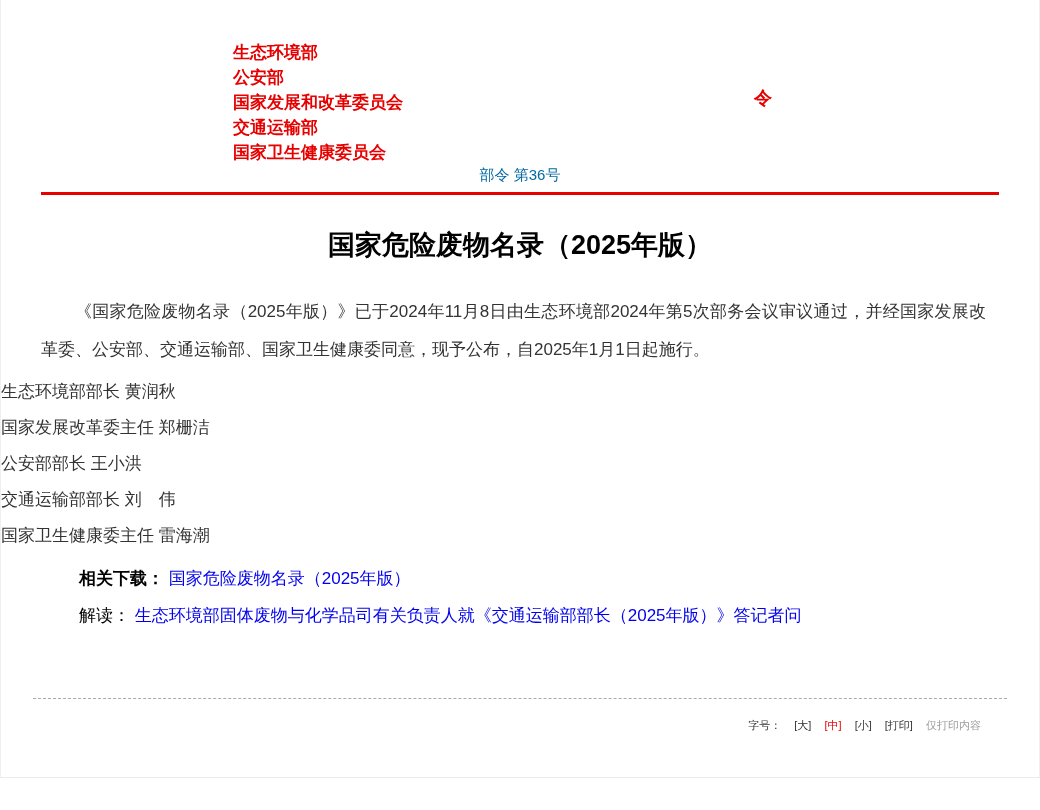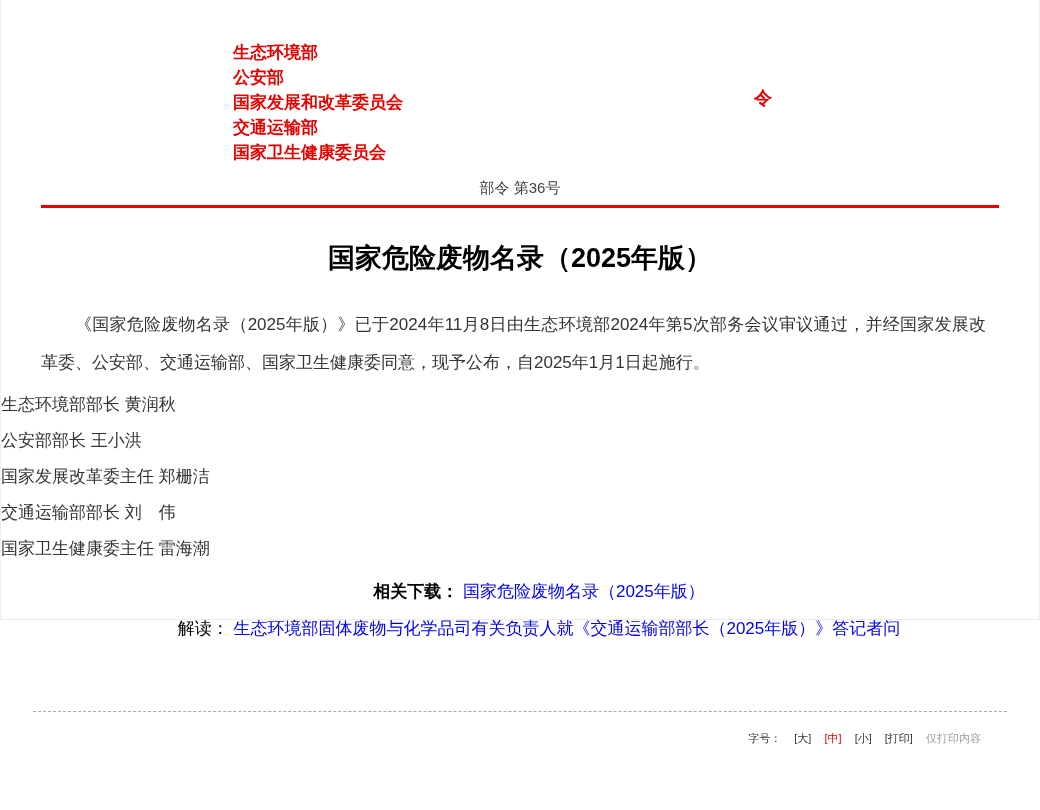--- a/index.html
+++ b/index.html
@@ -5,21 +5,21 @@
   * { margin: 0; padding: 0; box-sizing: border-box; }
   html, body { background: #fff; }
   body {
     font-family: "Liberation Sans", "DejaVu Sans", sans-serif;
     width: 1040px;
     height: 810px;
     overflow: hidden;
   }
   .page {
     width: 1040px;
-    height: 620px;
+    height: 778px;
     background: #fff;
     border-left: 1px solid #f0f0f0;
     border-right: 1px solid #f0f0f0;
     border-bottom: 1px solid #ececec;
     position: relative;
   }
   
   .gov-header {
     position: relative;
     padding-top: 40px;
@@ -35,22 +35,21 @@
     position: absolute;
     left: 753px;
     top: 86px;
     color: #e60000;
     font-weight: bold;
     font-size: 18px;
   }
   .decree-number {
     text-align: center;
     font-size: 15px;
-    color: #404040;
-    margin-top: 13px;
+    color: #0369a1;
     line-height: 20px;
   }
   .red-rule {
     height: 3px;
     background: #e60000;
     margin: 7px 40px 0 40px;
   }
   
   .doc-title {
     text-align: center;
@@ -73,21 +72,21 @@
     text-align: left;
     font-size: 17px;
     color: #333;
     line-height: 36px;
   }
   .links-block {
     margin: 0 40px 0 78px;
     font-size: 17px;
     line-height: 24px;
   }
-  .links-row { margin-top: 13px; text-align: center; }
+  .links-row { margin-top: 13px; }
   .links-row .label { color: #000; }
   .links-row .label.bold { font-weight: bold; }
   .doc-link {
     color: #0000ee;
     text-decoration: none;
     cursor: pointer;
   }
   .dashed-divider {
     margin: 70px 32px 0 32px;
     border-top: 1px dashed #aaa;
@@ -124,22 +123,22 @@
   <div class="decree-number">部令 第36号</div>
 
   <div class="red-rule"></div>
 
   <h1 class="doc-title">国家危险废物名录（2025年版）</h1>
 
   <p class="doc-body">《国家危险废物名录（2025年版）》已于2024年11月8日由生态环境部2024年第5次部务会议审议通过，并经国家发展改革委、公安部、交通运输部、国家卫生健康委同意，现予公布，自2025年1月1日起施行。</p>
 
   <div class="signatures">
     <div>生态环境部部长 黄润秋</div>
+    <div>国家发展改革委主任 郑栅洁</div>
     <div>公安部部长 王小洪</div>
-    <div>国家发展改革委主任 郑栅洁</div>
     <div>交通运输部部长 刘　伟</div>
     <div>国家卫生健康委主任 雷海潮</div>
   </div>
 
   <div class="links-block">
     <div class="links-row">
       <span class="label bold">相关下载：</span>
       <a class="doc-link">国家危险废物名录（2025年版）</a>
     </div>
     <div class="links-row">

